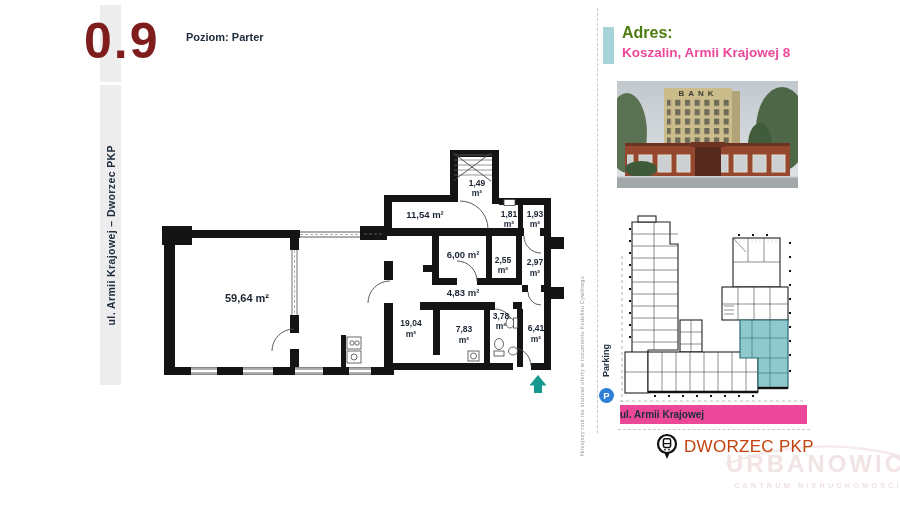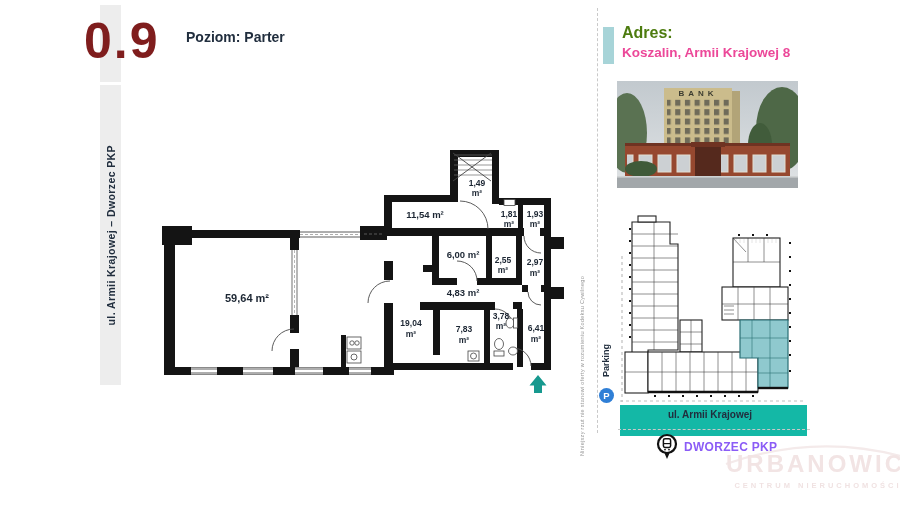--- a/index.html
+++ b/index.html
@@ -5,21 +5,21 @@
   html,body{margin:0;padding:0}
   body{
     width:900px;height:506px;position:relative;overflow:hidden;
     background:#ffffff;font-family:"Liberation Sans",sans-serif;color:#212e3e;
   }
   .abs{position:absolute}
   .v-text{writing-mode:vertical-rl;transform:rotate(180deg);white-space:nowrap}
 
   
   .unit-number{left:84px;top:12px;font-size:50px;font-weight:800;color:#7f1d1d;letter-spacing:2px}
-  .hdr{left:186px;top:27px;font-size:14px;line-height:21px;font-weight:600;color:#212e3e}
+  .hdr{left:186px;top:27px;font-size:11px;line-height:21px;font-weight:600;color:#212e3e}
   .hdr b{font-weight:800;margin-left:4px}
 
   
   .strip-top{left:100px;top:5px;width:21px;height:77px;background:#ededed}
   .strip-left{left:100px;top:85px;width:21px;height:300px;background:#ededed;
               display:flex;align-items:center;justify-content:center}
   .strip-left span{font-size:10.5px;font-weight:700;color:#212e3e;letter-spacing:.4px}
 
   
   .disclaimer{left:576px;top:238px;width:12px;height:256px;display:flex;align-items:center;justify-content:center}
@@ -28,33 +28,33 @@
   
   .dash-v{border-left:1.5px dashed #c9c9c9}
   .dash-h{border-top:1.5px dashed #c9c9c9}
 
   
   .adres-bar{left:603px;top:27px;width:11px;height:37px;background:#a7d4d8}
   .adres-label{left:622px;top:24px;font-size:16px;font-weight:800;color:#4d7c0f}
   .adres-value{left:622px;top:45px;font-size:13.5px;font-weight:600;color:#ec4899}
 
   
-  .street-strip{left:620px;top:405px;width:187px;height:31px;background:#14b8a6;
+  .street-strip{left:620px;top:405px;width:187px;height:19px;background:#ec4899;
                 font-size:10px;font-weight:800;color:#212e3e;line-height:19px;
-                text-align:center;padding-right:7px;box-sizing:border-box}
+                text-align:left;padding-right:7px;box-sizing:border-box}
 
   
   .parking-label{left:599px;top:337px;width:14px;height:48px;display:flex;align-items:center;justify-content:center}
   .parking-label span{font-size:9px;font-weight:700;color:#212e3e}
   .parking-icon{left:599px;top:388px;width:15px;height:15px;border-radius:50%;background:#2f7fd6;
                 color:#fff;font-size:9.5px;font-weight:800;text-align:center;line-height:15px}
 
   
   .dworzec{left:655px;top:433px;display:flex;align-items:center;gap:5px}
-  .dworzec .txt{font-size:12px;font-weight:700;color:#8b5cf6;letter-spacing:.3px}
+  .dworzec .txt{font-size:17px;font-weight:400;color:#c2410c;letter-spacing:.3px}
 
   
   .wm{left:726px;top:450px;width:184px;text-align:center;z-index:0}
   .wm1{font-size:24px;font-weight:700;color:#f2e4e4;letter-spacing:3px}
   .wm2{font-size:7.5px;font-weight:700;color:#f0e2e2;letter-spacing:3px;margin-top:3px}
 
   
   svg text{font-family:"Liberation Sans",sans-serif}
   .rl{font-weight:700;fill:#1c2633;text-anchor:middle}
   .fs11{font-size:11px}.fs95{font-size:9.5px}.fs85{font-size:8.5px}

